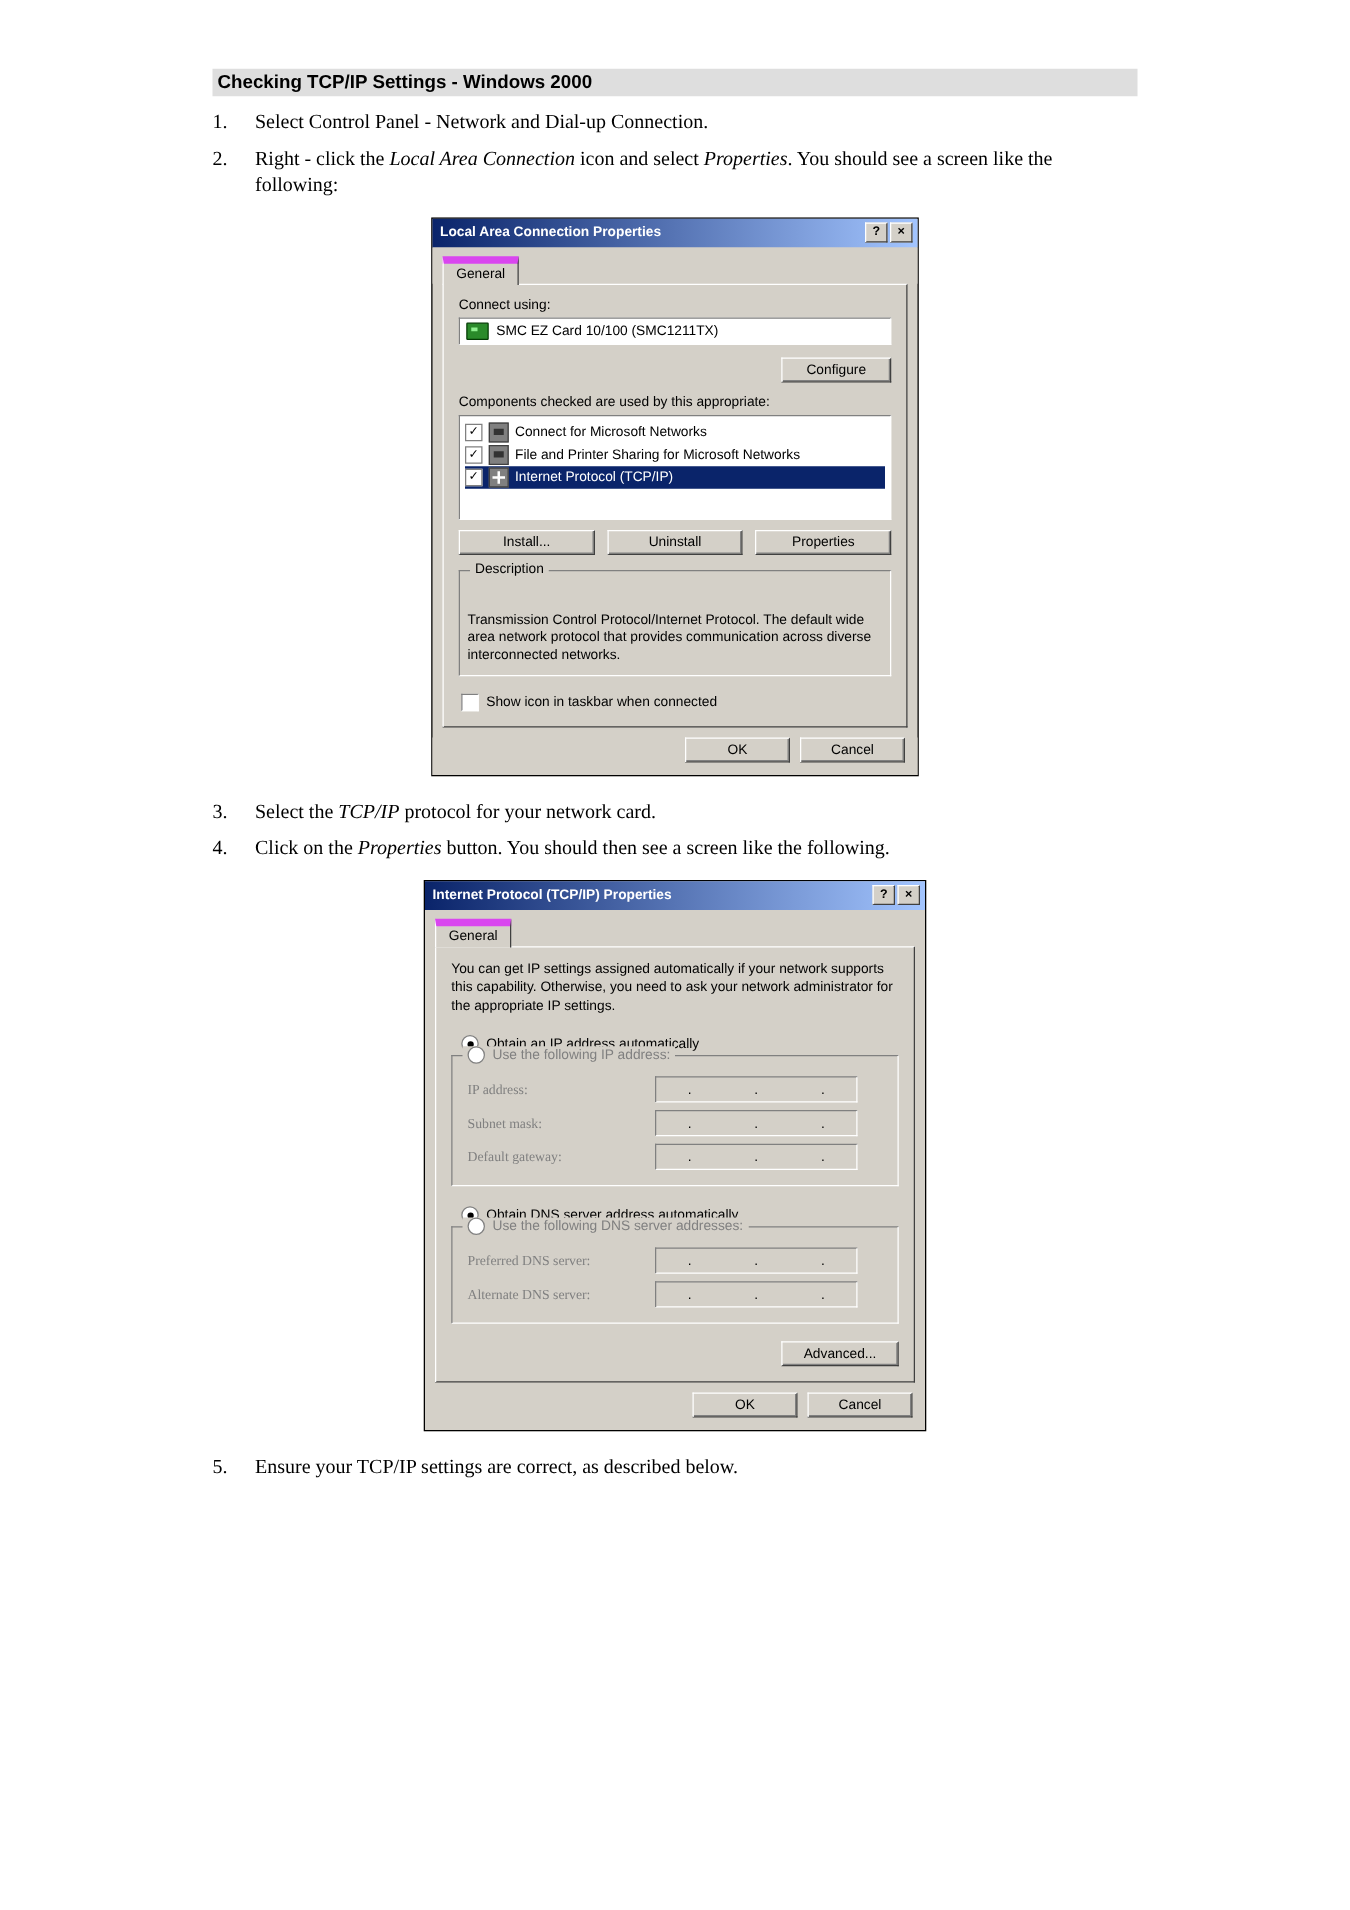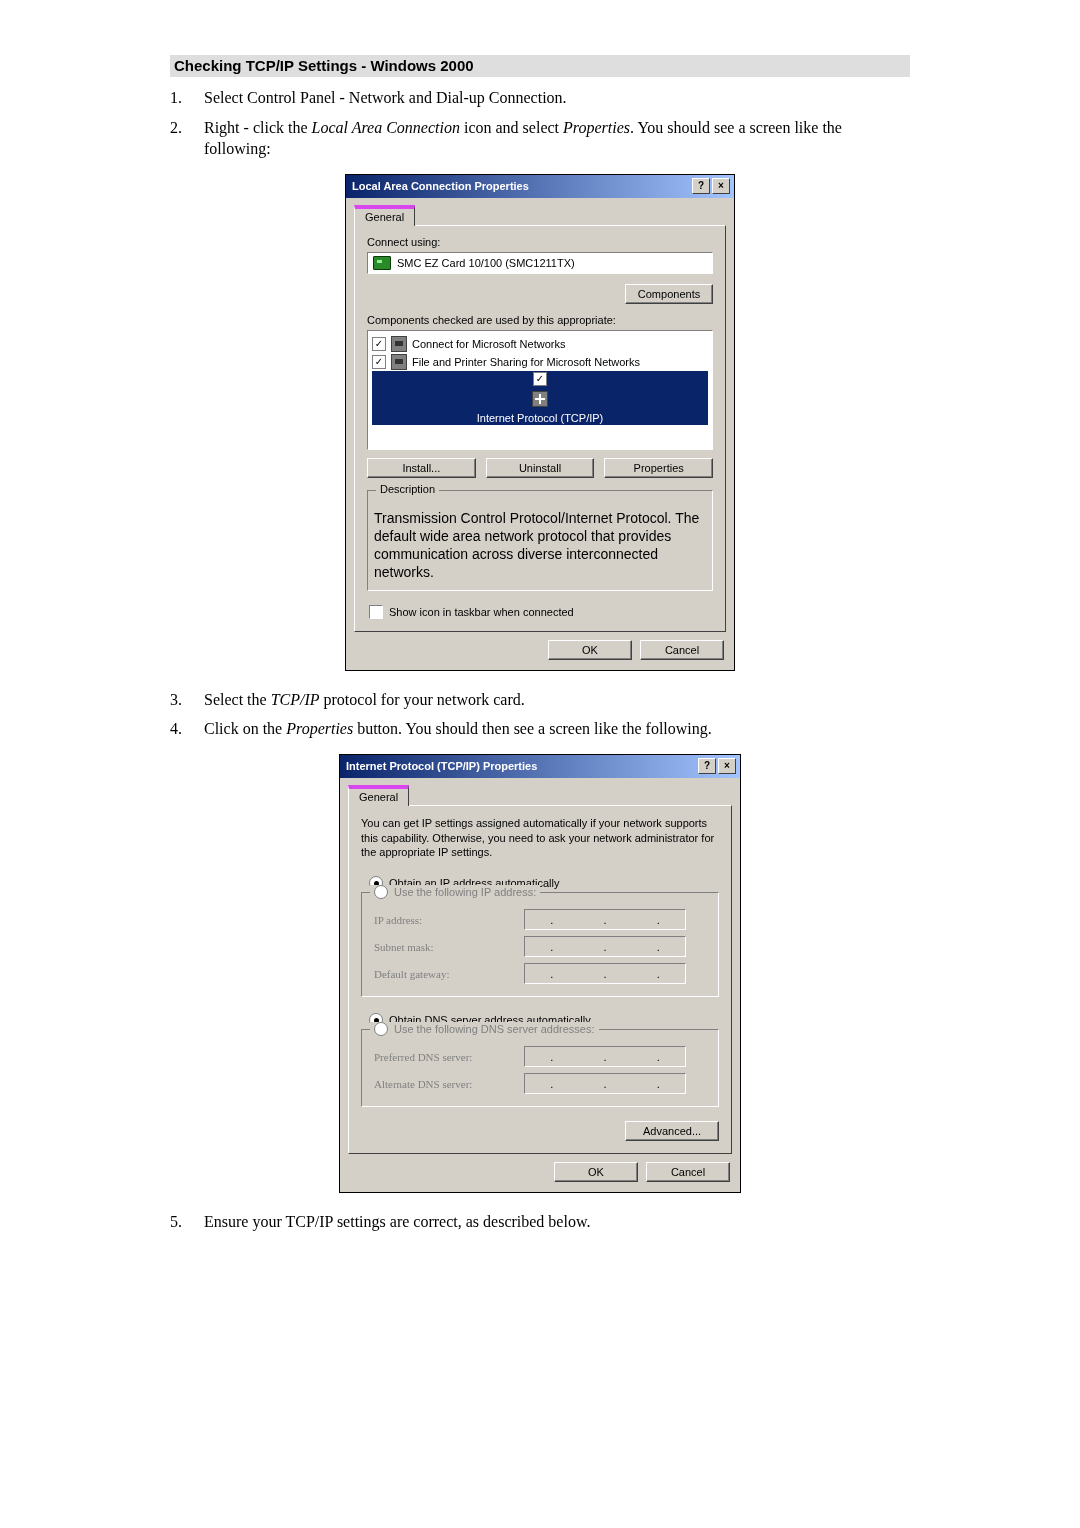--- a/index.html
+++ b/index.html
@@ -18,47 +18,47 @@
   .dialog-wrap { display:flex; justify-content:center; margin:14px 0 18px 0; }
 
   
   .win { width:388px; background:#d4d0c8; border:1px solid #000; font-family:Tahoma, Arial, sans-serif; font-size:11px; color:#000; box-shadow:0 0 0 0; position:relative; }
   .titlebar { background:linear-gradient(to right,#0a246a,#a3c5ff); color:#fff; font-weight:bold; font-size:11px; padding:3px 4px 4px 6px; display:flex; align-items:center; }
   .titlebar .ttl { flex:1; }
   .titlebar .help-icon, .titlebar .close-icon { width:16px; height:14px; background:#d4d0c8; border:1px solid #fff; border-right-color:#404040; border-bottom-color:#404040; margin-left:2px; display:flex; align-items:center; justify-content:center; color:#000; font-weight:bold; font-size:10px; font-family:Arial; }
   .close-icon { font-family:Arial; }
 
   .tab-row { padding:6px 8px 0 8px; background:#d4d0c8; }
-  .tab { display:inline-block; background:#d4d0c8; border-top:4px solid #d946ef; border-left:1px solid #fff; border-right:1px solid #404040; padding:2px 10px 3px 10px; position:relative; bottom:-1px; }
+  .tab { display:inline-block; background:#d4d0c8; border-top:6px solid #d946ef; border-left:1px solid #fff; border-right:1px solid #404040; padding:2px 10px 3px 10px; position:relative; bottom:-1px; }
   .tab-panel { margin:0 8px 8px 8px; border:1px solid #fff; border-top:1px solid #fff; border-right-color:#404040; border-bottom-color:#404040; padding:10px 12px 12px 12px; background:#d4d0c8; }
 
   .lbl { margin-bottom:4px; }
   .sunken { background:#fff; border:1px solid #808080; border-right-color:#fff; border-bottom-color:#fff; padding:3px 5px; }
   .adapter { display:flex; align-items:center; gap:6px; }
   .nic-icon { width:16px; height:12px; background:#2a8a2a; border:1px solid #033b03; border-radius:1px; position:relative; }
   .nic-icon::after { content:""; position:absolute; left:3px; top:3px; width:5px; height:3px; background:#8ff08f; }
 
   .btn { display:inline-block; background:#d4d0c8; border:1px solid #fff; border-right-color:#404040; border-bottom-color:#404040; padding:3px 0; text-align:center; box-shadow:inset -1px -1px 0 #808080, inset 1px 1px 0 #d4d0c8; }
   .btn-row { display:flex; gap:10px; margin-top:8px; }
   .btn-row .btn { flex:1; }
   .right-btn-row { display:flex; justify-content:flex-end; margin-top:10px; }
   .right-btn-row .btn { width:86px; }
 
   .listbox { background:#fff; border:1px solid #808080; border-right-color:#fff; border-bottom-color:#fff; padding:4px 4px 24px 4px; }
   .check-item { display:flex; align-items:center; gap:5px; padding:1px 0; }
-  .check-item.sel { background:#0a246a; color:#fff;flex-direction:column; }
+  .check-item.sel { background:#0a246a; color:#fff; }
   .cb { width:12px; height:12px; background:#fff; border:1px solid #808080; display:flex; align-items:center; justify-content:center; }
   .cb::after { content:"✓"; font-size:10px; color:#000; line-height:1; }
   .mini-icon { width:14px; height:14px; background:#808080; border:1px solid #404040; display:flex; align-items:center; justify-content:center; }
   .mini-icon.net::after { content:""; width:8px; height:5px; background:#333; }
   .mini-icon.proto svg { width:12px; height:12px; }
 
   .group { border:1px solid #808080; border-right-color:#fff; border-bottom-color:#fff; padding:10px 10px 8px 6px; margin-top:12px; position:relative; background:#d4d0c8; }
   .group .legend { position:absolute; top:-8px; left:8px; background:#d4d0c8; padding:0 4px; }
-  .desc { margin-top:8px; line-height:1.3; font-size:14px; }
+  .desc { margin-top:22px; line-height:1.3; font-size:11px; }
   .chk-line { margin-top:14px; display:flex; align-items:center; gap:6px; padding-left:2px; }
   .chk-empty { width:12px; height:12px; background:#fff; border:1px solid #808080; border-right-color:#fff; border-bottom-color:#fff; }
 
   .dlg-buttons { display:flex; justify-content:flex-end; gap:8px; padding:0 10px 10px 0; background:#d4d0c8; }
   .dlg-buttons .btn { width:82px; }
 
   
   .info-text { line-height:1.35; margin-bottom:14px; }
   .radio-line { display:flex; align-items:center; gap:6px; padding:2px 0 2px 8px; }
   .radio { width:12px; height:12px; border:1px solid #808080; border-radius:50%; background:#fff; display:flex; align-items:center; justify-content:center; }
@@ -110,21 +110,21 @@
       <div class="tab-row">
         <span class="tab">General</span>
       </div>
       <div class="tab-panel">
         <div class="lbl">Connect using:</div>
         <div class="sunken adapter">
           <span class="nic-icon"></span>
           <span>SMC EZ Card 10/100 (SMC1211TX)</span>
         </div>
         <div class="right-btn-row">
-          <span class="btn">Components</span>
+          <span class="btn">Configure</span>
         </div>
 
         <div class="lbl" style="margin-top:10px">Components checked are used by this appropriate:</div>
         <div class="listbox">
           <div class="check-item">
             <span class="cb"></span>
             <span class="mini-icon net"></span>
             <span>Connect for Microsoft Networks</span>
           </div>
           <div class="check-item">

